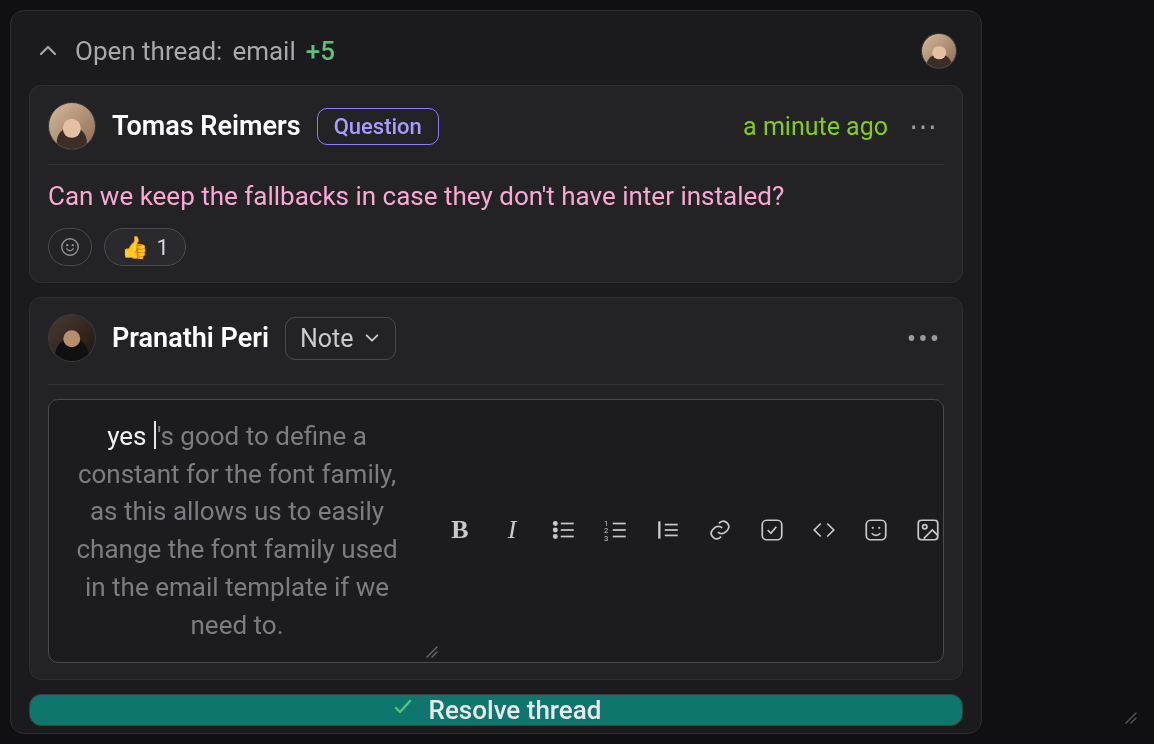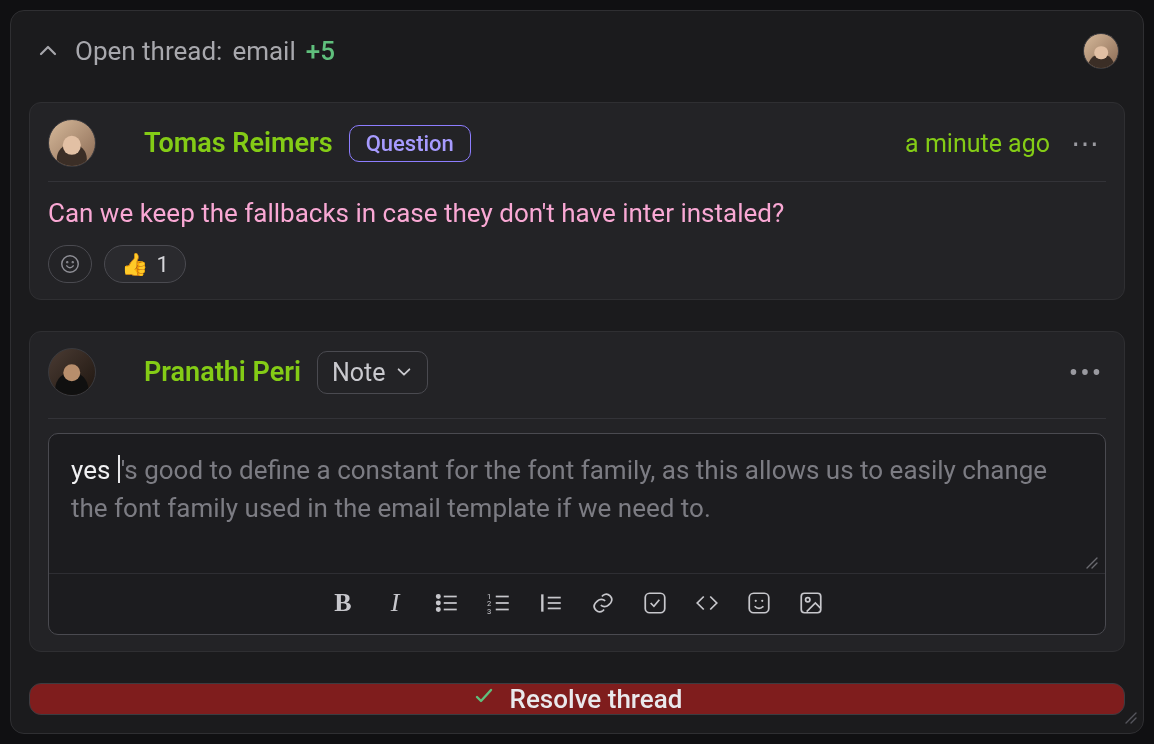--- a/index.html
+++ b/index.html
@@ -6,29 +6,29 @@
   html, body {
     width: 1154px;
     height: 744px;
     background: #101012;
     font-family: -apple-system, BlinkMacSystemFont, "Segoe UI", Roboto, sans-serif;
     color: #e6e6e8;
     overflow: hidden;
   }
   .panel {
     margin: 10px;
-    width: 1134px;
+    width: 972px;
     height: 724px;
     background: #1b1b1d;
     border: 1px solid #2f2f32;
     border-radius: 14px;
     padding: 18px;
     display: flex;
     flex-direction: column;
-    gap: 31px;
+    gap: 14px;
   }
 
   
   .thread-header {
     display: flex;
     align-items: center;
     gap: 14px;
     padding: 4px 6px 2px 6px;
   }
   .chev-up {
@@ -82,21 +82,21 @@
     border: 1px solid #2f2f32;
     border-radius: 12px;
     padding: 16px 18px;
     display:flex; flex-direction:column; gap:14px;
   }
   .card-head {
     display:flex; align-items:center; gap:16px;
     border-bottom: 1px solid #333338;
     padding-bottom: 14px;
   }
-  .name { font-size: 27px; font-weight:600; color:#84cc16;margin-left:32px; }
+  .name { font-size: 27px; font-weight:600; color:#ffffff; }
   .tag {
     border: 1.5px solid #8d7dff;
     color: #a79bff;
     border-radius: 10px;
     padding: 5px 16px;
     font-size: 22px;
     font-weight: 500;
   }
   .time { font-size: 25px; color:#84cc16; }
   .more-dots {
@@ -136,22 +136,23 @@
     border:1px solid #4a4a50; border-radius:10px;
     padding: 6px 14px;
     font-size:25px; color:#c9c9ce;
     cursor:pointer;
   }
 
   .editor {
     border: 1px solid #4a4a50;
     border-radius: 10px;
     background: #1c1c1f;
-    display:flex; flex-direction:column;
+    display:flex; 
     overflow:hidden;
+    text-align:center;
   }
   .editor-text {
     padding: 18px 22px;
     min-height: 120px;
     font-size: 26px;
     line-height: 1.45;
     color:#7c7c83;
     position: relative;
   }
   .editor-text .typed {
@@ -191,21 +192,21 @@
   .resolve {
     border:1px solid #3c3c41;
     border-radius: 12px;
     height: 66px;
     display:flex; align-items:center; justify-content:center;
     gap: 14px;
     font-size: 26px;
     font-weight: 500;
     color:#e9e9ec;
     cursor:pointer;
-    background:#7f1d1d;
+    background:#0f766e;
   }
   .resolve .check { color:#5fbf7c; }
 
   .panel-resize {
     position:absolute;
     right: 16px; bottom: 16px;
     color:#55555c;
     font-size:14px;
     pointer-events:none;
   }

